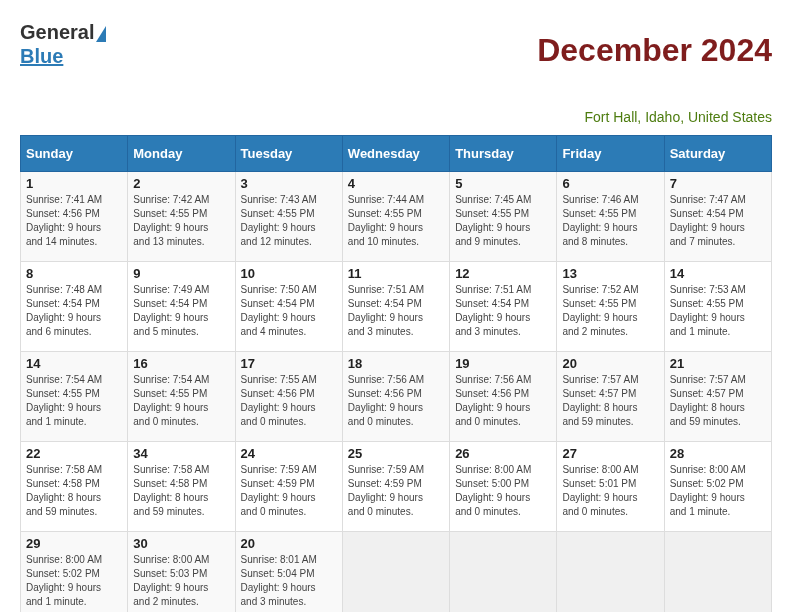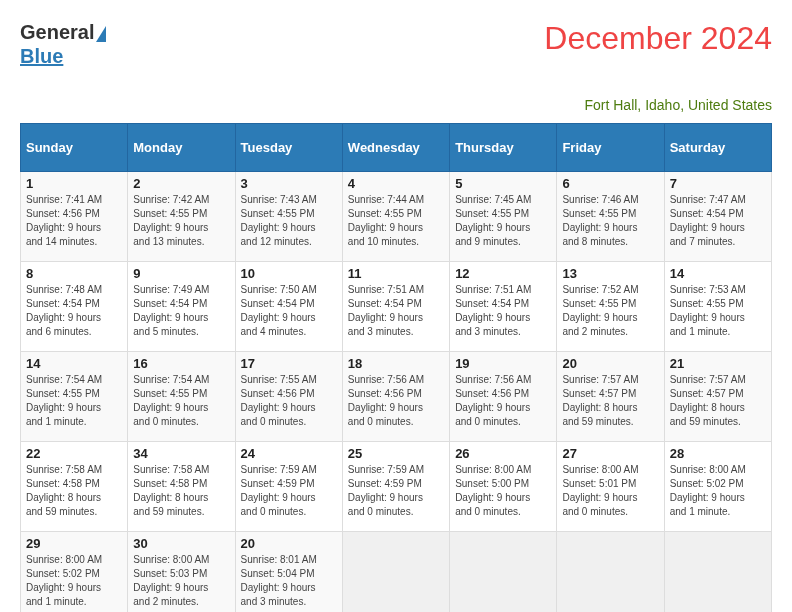--- a/index.html
+++ b/index.html
@@ -18,38 +18,39 @@
     }
     .logo {
       display: flex;
       align-items: flex-start;
     }
     .title-block {
       text-align: right;
     }
     .month-title {
       font-size: 32px;
-      font-weight: normal;
-      color: #ef4444;
+      font-weight: bold;
+      color: #7f1d1d;
+      margin-top: 12px;
     }
     .location {
       font-size: 14px;
       color: #4d7c0f;
       margin-top: 40px;
     }
     table {
       width: 100%;
       border-collapse: collapse;
       font-size: 11px;
     }
     thead tr th {
       background-color: #2c7bb6;
       color: white;
       text-align: left;
-      padding: 16px 5px;
+      padding: 10px 5px;
       font-size: 13px;
       font-weight: bold;
       border: 1px solid #2266a0;
     }
     tbody tr td {
       border: 1px solid #ddd;
       vertical-align: top;
       padding: 4px 5px;
       width: 14.28%;
       min-height: 80px;

